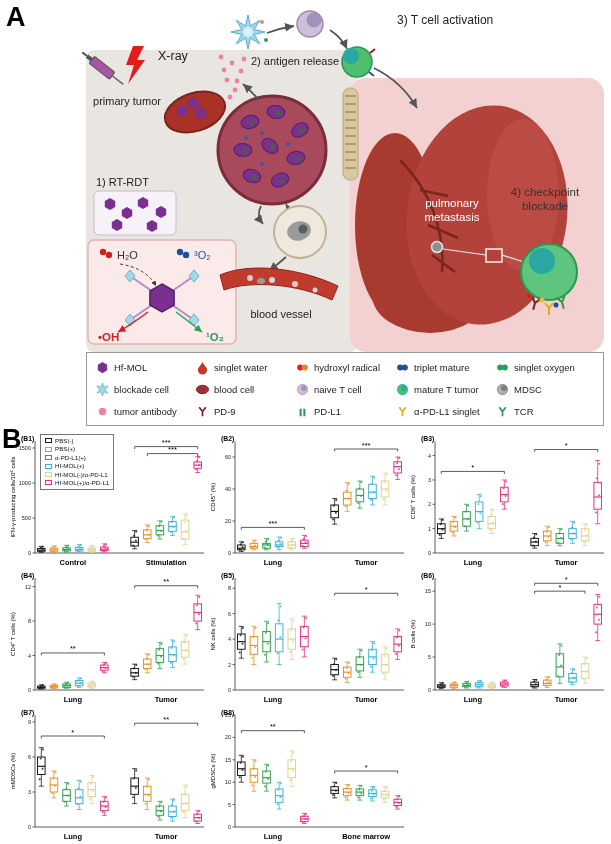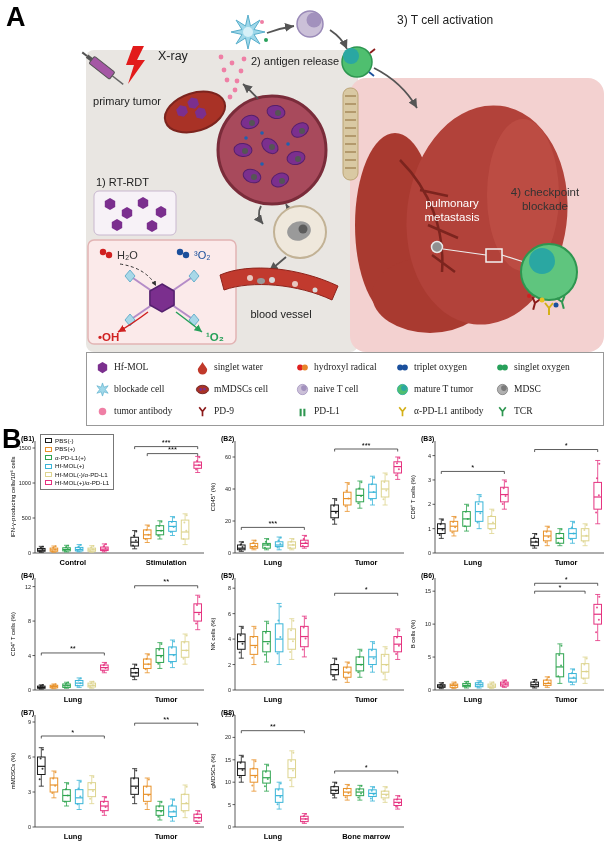--- a/index.html
+++ b/index.html
@@ -4,21 +4,21 @@
 <style>
   html,body{margin:0;padding:0;background:#fff;}
   .page{position:relative;width:611px;height:844px;background:#fff;font-family:"Liberation Sans",sans-serif;overflow:hidden;}
   .big-label{position:absolute;font-size:27px;font-weight:bold;color:#000;line-height:1;}
   
   .panel-a{position:absolute;top:0;left:0;width:611px;height:428px;}
   .panel-a .artwork{position:absolute;top:0;left:0;width:611px;height:428px;}
   .legendA{position:absolute;left:86px;top:352px;width:518px;height:74px;background:#fff;border:1.5px solid #999;
            display:grid;grid-template-columns:repeat(5,1fr);align-content:space-around;padding:3px 8px;box-sizing:border-box;
            font-size:9.5px;color:#222;}
-  .legA-item{display:flex;align-items:center;gap:4px;white-space:nowrap;font-family:Liberation Serif, serif;}
+  .legA-item{display:flex;align-items:center;gap:4px;white-space:nowrap;}
   .legA-item svg{flex:0 0 auto;}
   
   .panel-b{position:absolute;top:428px;left:0;width:611px;height:416px;}
   .charts{position:absolute;left:8px;top:4px;width:600px;height:410px;display:grid;
           grid-template-columns:repeat(3,1fr);grid-template-rows:repeat(3,1fr);}
   .chart-cell{position:relative;}
   .chart-cell svg{width:100%;height:100%;display:block;}
   svg text{font-family:"Liberation Sans",sans-serif;}
   .ax{stroke:#333;stroke-width:0.8;fill:none;}
   .tick{font-size:5.5px;fill:#222;}
@@ -251,42 +251,42 @@
             <circle cx="5.5" cy="8" r="3.2" fill="#e02020"></circle>
             <circle cx="10.5" cy="8" r="3.2" fill="#e8842a"></circle>
           </svg>
           <span>hydroxyl radical</span>
         </div>
         <div class="legA-item">
           <svg width="15" height="15" viewBox="0 0 16 16">
             <circle cx="5.5" cy="8" r="3.2" fill="#1a4f9c"></circle>
             <circle cx="10.5" cy="8" r="3.2" fill="#1a4f9c"></circle>
           </svg>
-          <span>triplet oxygen</span>
+          <span>triplet mature</span>
         </div>
         <div class="legA-item">
           <svg width="15" height="15" viewBox="0 0 16 16">
             <circle cx="5.5" cy="8" r="3.2" fill="#27a05a"></circle>
             <circle cx="10.5" cy="8" r="3.2" fill="#27a05a"></circle>
           </svg>
           <span>singlet oxygen</span>
         </div>
         <div class="legA-item">
           <svg width="15" height="15" viewBox="0 0 16 16">
             <path d="M8 1 L9.5 5.5 L14 4 L11 8 L14 12 L9.5 10.5 L8 15 L6.5 10.5 L2 12 L5 8 L2 4 L6.5 5.5 Z" fill="#9fd8ea" stroke="#58aecb" stroke-width="0.7"></path>
           </svg>
           <span>blockade cell</span>
         </div>
         <div class="legA-item">
           <svg width="15" height="15" viewBox="0 0 16 16">
             <ellipse cx="8" cy="8" rx="6.5" ry="4.5" fill="#a93226" stroke="#5c1010" stroke-width="0.8"></ellipse>
             <circle cx="6" cy="8" r="1.5" fill="#7b2f8e"></circle>
             <circle cx="10" cy="7.5" r="1.5" fill="#7b2f8e"></circle>
           </svg>
-          <span>mMDSCs cell</span>
+          <span>blood cell</span>
         </div>
         <div class="legA-item">
           <svg width="15" height="15" viewBox="0 0 16 16">
             <circle cx="8" cy="8" r="5.5" fill="#cbc0d8" stroke="#a291bd" stroke-width="0.8"></circle>
             <circle cx="9.5" cy="6.5" r="3" fill="#a291bd"></circle>
           </svg>
           <span>naive T cell</span>
         </div>
         <div class="legA-item">
           <svg width="15" height="15" viewBox="0 0 16 16">
@@ -317,21 +317,21 @@
         <div class="legA-item">
           <svg width="15" height="15" viewBox="0 0 16 16">
             <path d="M6 13 L6 5 M10 13 L10 5" stroke="#2e9650" stroke-width="2.2" fill="none"></path>
           </svg>
           <span>PD-L1</span>
         </div>
         <div class="legA-item">
           <svg width="15" height="15" viewBox="0 0 16 16">
             <path d="M8 13 L8 8 M8 8 L4.5 3.5 M8 8 L11.5 3.5" stroke="#d4b018" stroke-width="1.8" fill="none"></path>
           </svg>
-          <span>α-PD-L1 antibody</span>
+          <span>α-PD-L1 singlet</span>
         </div>
         <div class="legA-item">
           <svg width="15" height="15" viewBox="0 0 16 16">
             <path d="M8 13 L8 8 M8 8 L4.5 3.5 M8 8 L11.5 3.5" stroke="#2e9650" stroke-width="1.8" fill="none"></path>
           </svg>
           <span>TCR</span>
         </div>
       </div>
   </div>
 

